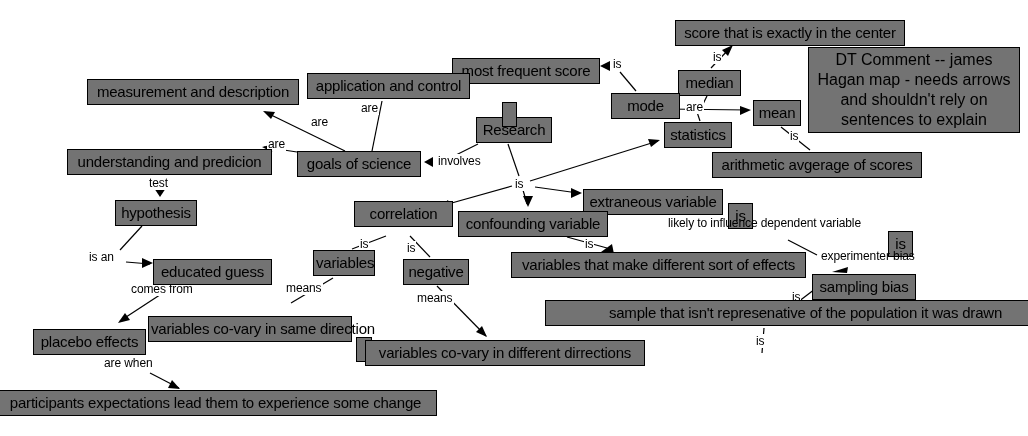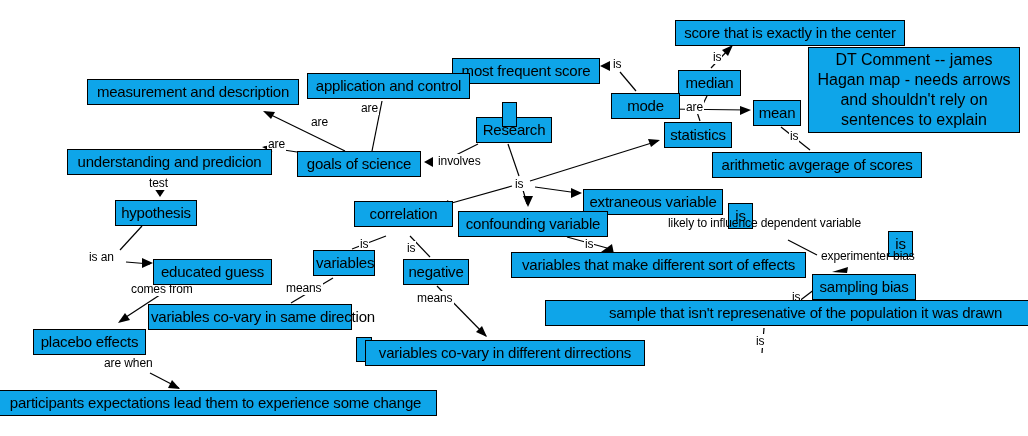--- a/index.html
+++ b/index.html
@@ -1,21 +1,21 @@
 <!DOCTYPE html>
 <html><head>
 <meta charset="utf-8">
 <style>
   html,body{margin:0;padding:0;background:#fff;}
   #canvas{
     position:relative;width:1028px;height:436px;overflow:hidden;
     background:#fff;font-family:"Liberation Sans",sans-serif;color:#000;
   }
   .node{
-    position:absolute;box-sizing:border-box;background:#0ea5e9;
+    position:absolute;box-sizing:border-box;background:#737373;
     border:1px solid #000;font-size:15px;letter-spacing:-0.2px;
     text-align:center;white-space:nowrap;padding:3px 2px;z-index:2;
     line-height:18px;overflow:visible;
   }
   .node.empty{padding:0;z-index:3;}
   .node.under{z-index:1;}
   .node.comment{
     white-space:normal;font-size:16px;letter-spacing:0;line-height:20px;
     padding:2px 4px;z-index:2;
   }
@@ -120,20 +120,20 @@
   <div class="node" style="left:583px;top:189px;width:140px">extraneous variable</div>
   <div class="node" style="left:354px;top:201px;width:99px">correlation</div>
   <div class="node" style="left:458px;top:211px;width:150px">confounding variable</div>
   <div class="node" style="left:728px;top:203px;width:25px">is</div>
   <div class="node" style="left:313px;top:250px;width:62px">variables</div>
   <div class="node" style="left:403px;top:259px;width:66px">negative</div>
   <div class="node" style="left:888px;top:231px;width:25px">is</div>
   <div class="node" style="left:153px;top:259px;width:119px">educated guess</div>
   <div class="node" style="left:511px;top:252px;width:295px">variables that make different sort of effects</div>
   <div class="node" style="left:812px;top:274px;width:104px">sampling bias</div>
-  <div class="node" style="left:148px;top:304px;width:204px">variables co-vary in same direction</div>
+  <div class="node" style="left:148px;top:316px;width:204px">variables co-vary in same direction</div>
   <div class="node" style="left:545px;top:300px;width:521px">sample that isn't represenative of the population it was drawn</div>
   <div class="node" style="left:33px;top:329px;width:113px">placebo effects</div>
   <div class="node empty under" style="left:356px;top:337px;width:16px;height:25px"></div>
   <div class="node" style="left:365px;top:340px;width:280px">variables co-vary in different dirrections</div>
   <div class="node" style="left:-6px;top:390px;width:443px">participants expectations lead them to experience some change</div>
 
 </div>
 
 </body></html>

